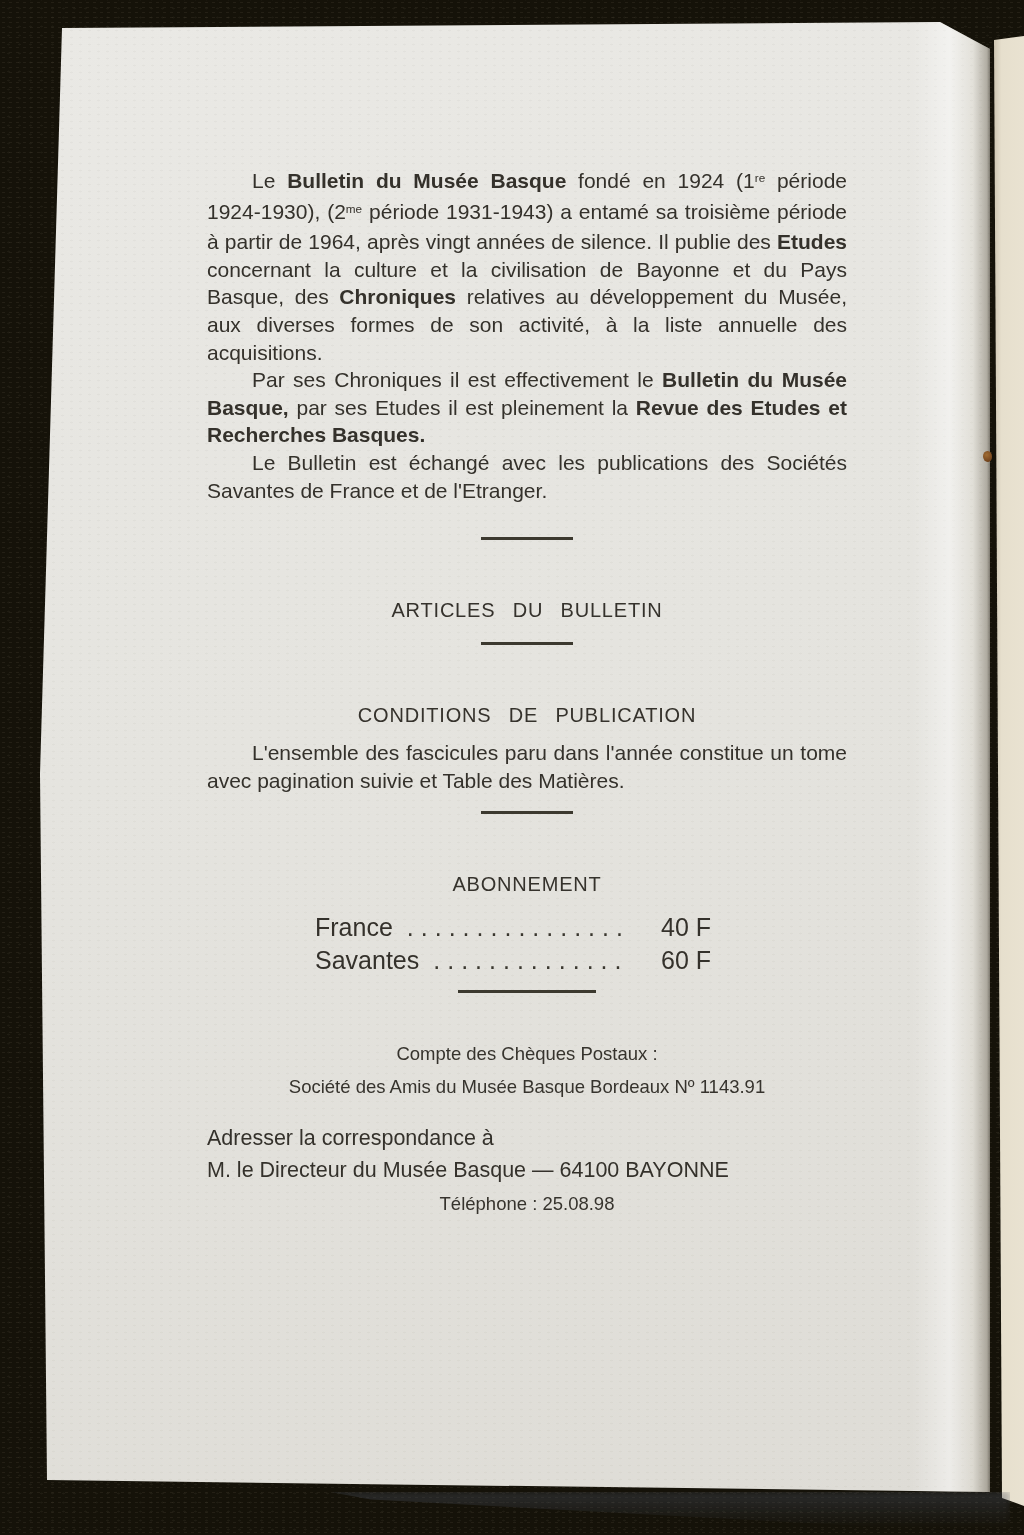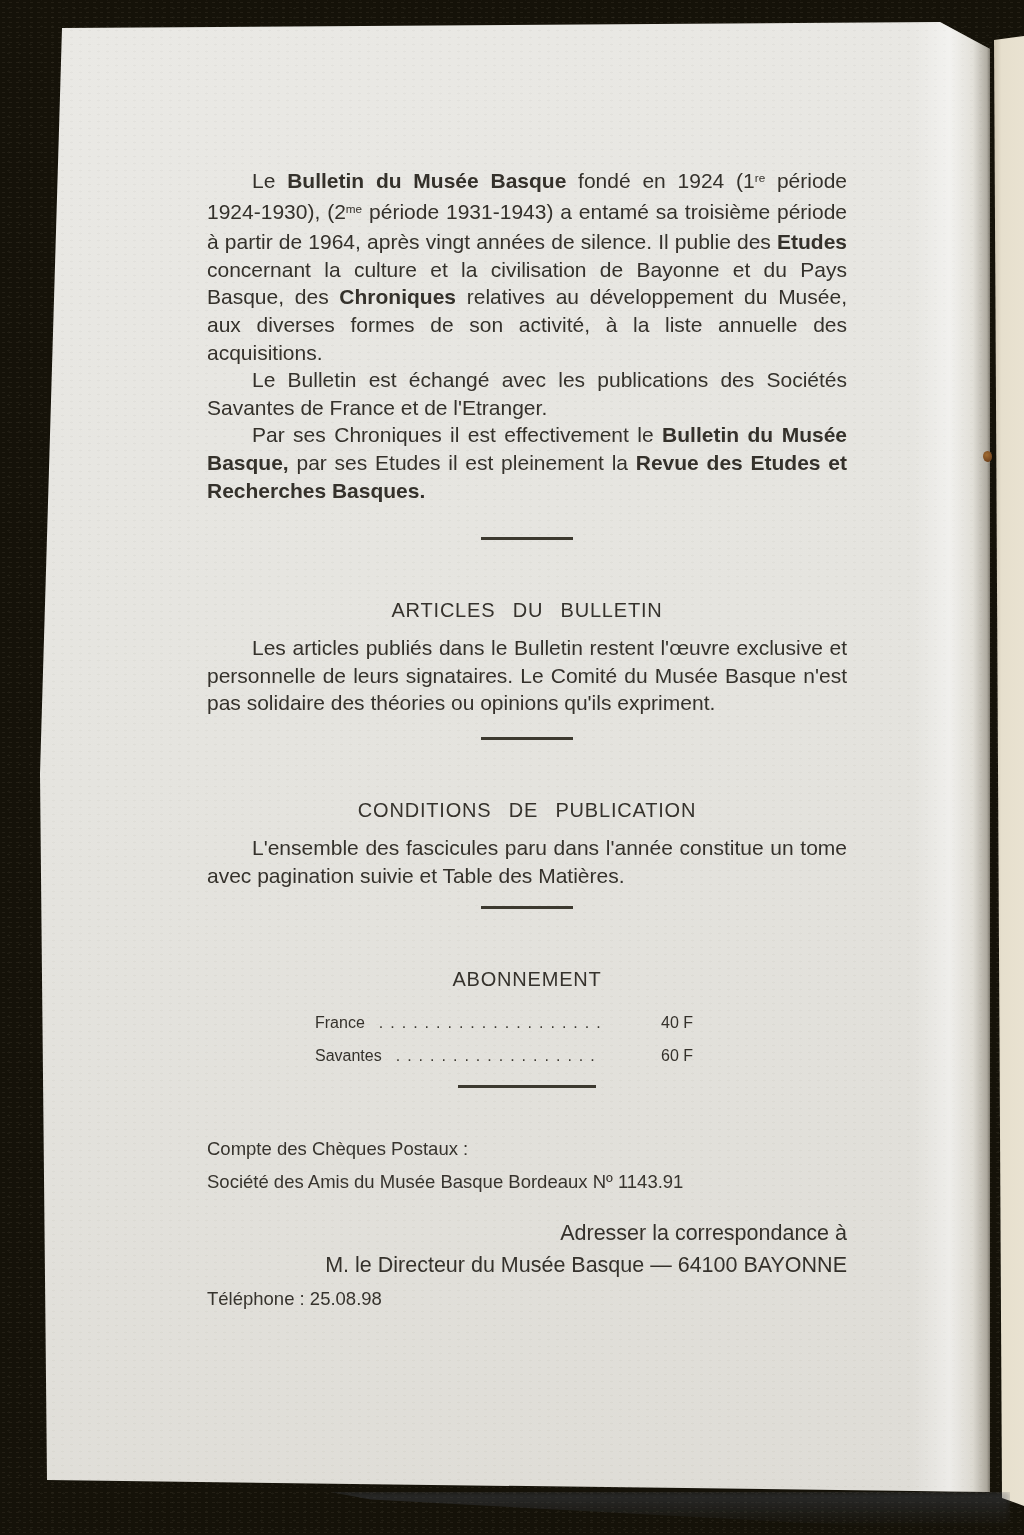--- a/index.html
+++ b/index.html
@@ -116,73 +116,73 @@
     color: #35322c;
   }
   .h1 { margin-top: 58px; }
   .par-after-heading { margin-top: 11px; }
 
   
   .sub-rows { margin-top: 15px; margin-left: 108px; width: 408px; }
   .sub-row {
     display: flex;
     align-items: baseline;
-    font-size: 16px;
+    font-size: 25px;
     line-height: 33px;
     white-space: nowrap;
   }
   .sub-label { flex: 0 0 auto; }
   .sub-dots {
     flex: 1 1 auto;
     overflow: hidden;
     margin-left: 14px;
     letter-spacing: 7px;
     color: #3a372f;
   }
   .sub-amount { flex: 0 0 62px; margin-left: 34px; }
 
   
   .foot-small {
     margin: 0;
     font-size: 18.5px;
     line-height: 23px;
+    text-align: center;
     color: #36332d;
   }
   .foot-large {
     margin: 0;
     font-size: 21.5px;
     line-height: 26px;
-    text-align: right;
+    text-align: left;
     color: #34312b;
   }
   .f1 { margin-top: 49px; }
   .f2 { margin-top: 10px; }
   .f3 { margin-top: 27px; }
   .f4 { margin-top: 6px; }
   .f5 { margin-top: 9px; }
 </style>
 </head>
 <body>
 
 <div class="page">
   <div class="page-curl"></div>
 
   <div class="text-block">
 
     <p class="body-par"><span>Le </span><span class="b">Bulletin du Musée Basque</span><span> fondé en 1924 (1</span><sup>re</sup><span> période 1924-1930), (2</span><sup>me</sup><span> période 1931-1943) a entamé sa troisième période à partir de 1964, après vingt années de silence. Il publie des </span><span class="b">Etudes</span><span> concernant la culture et la civilisation de Bayonne et du Pays Basque, des </span><span class="b">Chroniques</span><span> relatives au développement du Musée, aux diverses formes de son activité, à la liste annuelle des acquisitions.</span></p>
 
+    <p class="body-par"><span>Par ses Chroniques il est effectivement le </span><span class="b">Bulletin du Musée Basque,</span><span> par ses Etudes il est pleinement la </span><span class="b">Revue des Etudes et Recherches Basques.</span></p>
+
     <p class="body-par">Le Bulletin est échangé avec les publications des Sociétés Savantes de France et de l'Etranger.</p>
 
-    <p class="body-par"><span>Par ses Chroniques il est effectivement le </span><span class="b">Bulletin du Musée Basque,</span><span> par ses Etudes il est pleinement la </span><span class="b">Revue des Etudes et Recherches Basques.</span></p>
-
     <div class="divider d1"></div>
 
     <h2 class="section-heading h1">ARTICLES DU BULLETIN</h2>
 
-    <p class="body-par par-after-heading">Les articles publiés dans le Bulletin restent l'œuvre exclusive et personnelle de leurs signataires. Le Comité du Musée Basque n'est pas solidaire des théories ou opinions qu'ils expriment.</p>
 
     <div class="divider d2"></div>
 
     <h2 class="section-heading h1">CONDITIONS DE PUBLICATION</h2>
 
     <p class="body-par par-after-heading">L'ensemble des fascicules paru dans l'année constitue un tome avec pagination suivie et Table des Matières.</p>
 
     <div class="divider d3"></div>
 
     <h2 class="section-heading h1">ABONNEMENT</h2>

